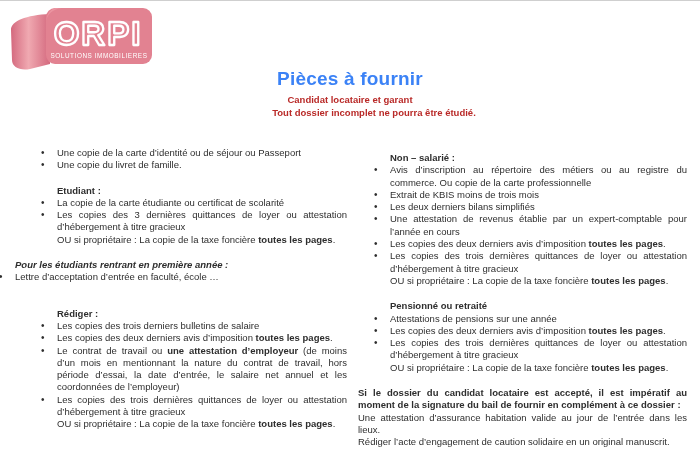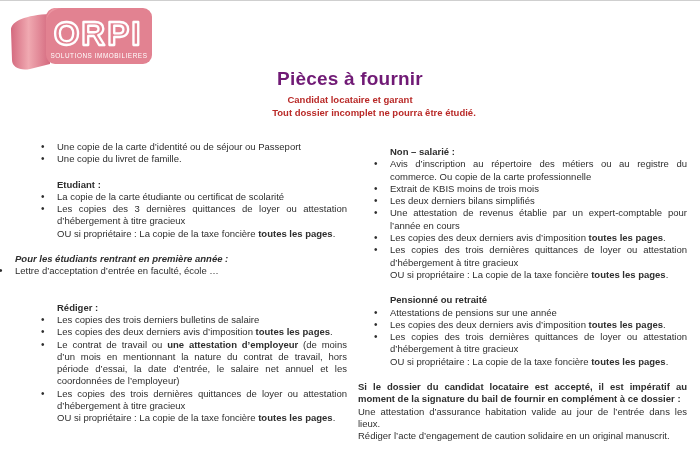--- a/index.html
+++ b/index.html
@@ -6,21 +6,21 @@
   body{font-family:"Liberation Sans","DejaVu Sans",sans-serif;color:#2e2e2e;position:relative;}
   .top-edge{position:absolute;top:0;left:0;width:700px;height:1px;background:#cfcfcf;}
   
   .logo-wrap{position:absolute;left:4px;top:4px;width:152px;height:70px;}
   
   .doc-header{position:absolute;top:68px;left:0;width:700px;text-align:center;}
   .doc-title{font-size:19px;font-weight:bold;letter-spacing:.2px;}
   .doc-sub1{font-size:9.5px;font-weight:bold;margin-top:4px;}
   .doc-sub2{font-size:9.5px;font-weight:bold;margin-top:2px;padding-left:48px;}
   
-  .columns{position:absolute;top:141px;left:15px;width:672px;display:flex;}
+  .columns{position:absolute;top:147px;left:15px;width:672px;display:flex;}
   .col{font-size:9.5px;line-height:12.3px;}
   .col-left{width:332px;margin-right:11px;}
   .col-right{width:329px;padding-top:5px;}
   .section{margin-top:13px;}
   .section.first{margin-top:0;}
   .section.xspace{margin-top:24px;}
   .sec-heading{font-weight:bold;}
   .col-left .sec-heading{margin-left:42px;}
   .col-right .sec-heading{margin-left:32px;}
   .section.flush .sec-heading{margin-left:0;font-style:italic;}
@@ -49,21 +49,21 @@
     </defs>
     <path d="M46,10 C22,11 7,17 7,26 L8,56 C8,63 16,67 26,65 L46,60 Z" fill="url(#tailGrad)"></path>
     <rect x="42" y="4" width="106" height="56" rx="9" fill="#e28291"></rect>
     <path d="M42,20 C42,11 48,5 58,4 L51,4 C45,6 42,12 42,20 Z" fill="#eb95a1"></path>
     <text x="94" y="41" text-anchor="middle" font-family="Liberation Sans, DejaVu Sans, sans-serif" font-size="33" font-weight="bold" letter-spacing="2" fill="none" stroke="#ffffff" stroke-width="2.3" stroke-linejoin="round">ORPI</text>
     <text x="95" y="54" text-anchor="middle" font-family="Liberation Sans, DejaVu Sans, sans-serif" font-size="6.4" letter-spacing="0.55" fill="#ffffff">SOLUTIONS IMMOBILIERES</text>
   </svg>
 </div>
 
 <div class="doc-header">
-  <div class="doc-title" style="color:#701a75;">Pièces à fournir</div>
+  <div class="doc-title" style="color:#3b82f6;">Pièces à fournir</div>
   <div class="doc-sub1" style="color:#b92a28;">Candidat locataire et garant</div>
   <div class="doc-sub2" style="color:#b92a28;">Tout dossier incomplet ne pourra être étudié.</div>
 </div>
 
 <div class="columns">
   <div class="col col-left">
       <div class="section first">
         <ul class="blist">
           <li class="bul"><span>Une copie de la carte d’identité ou de séjour ou Passeport</span></li>
           <li class="bul"><span>Une copie du livret de famille.</span></li>

